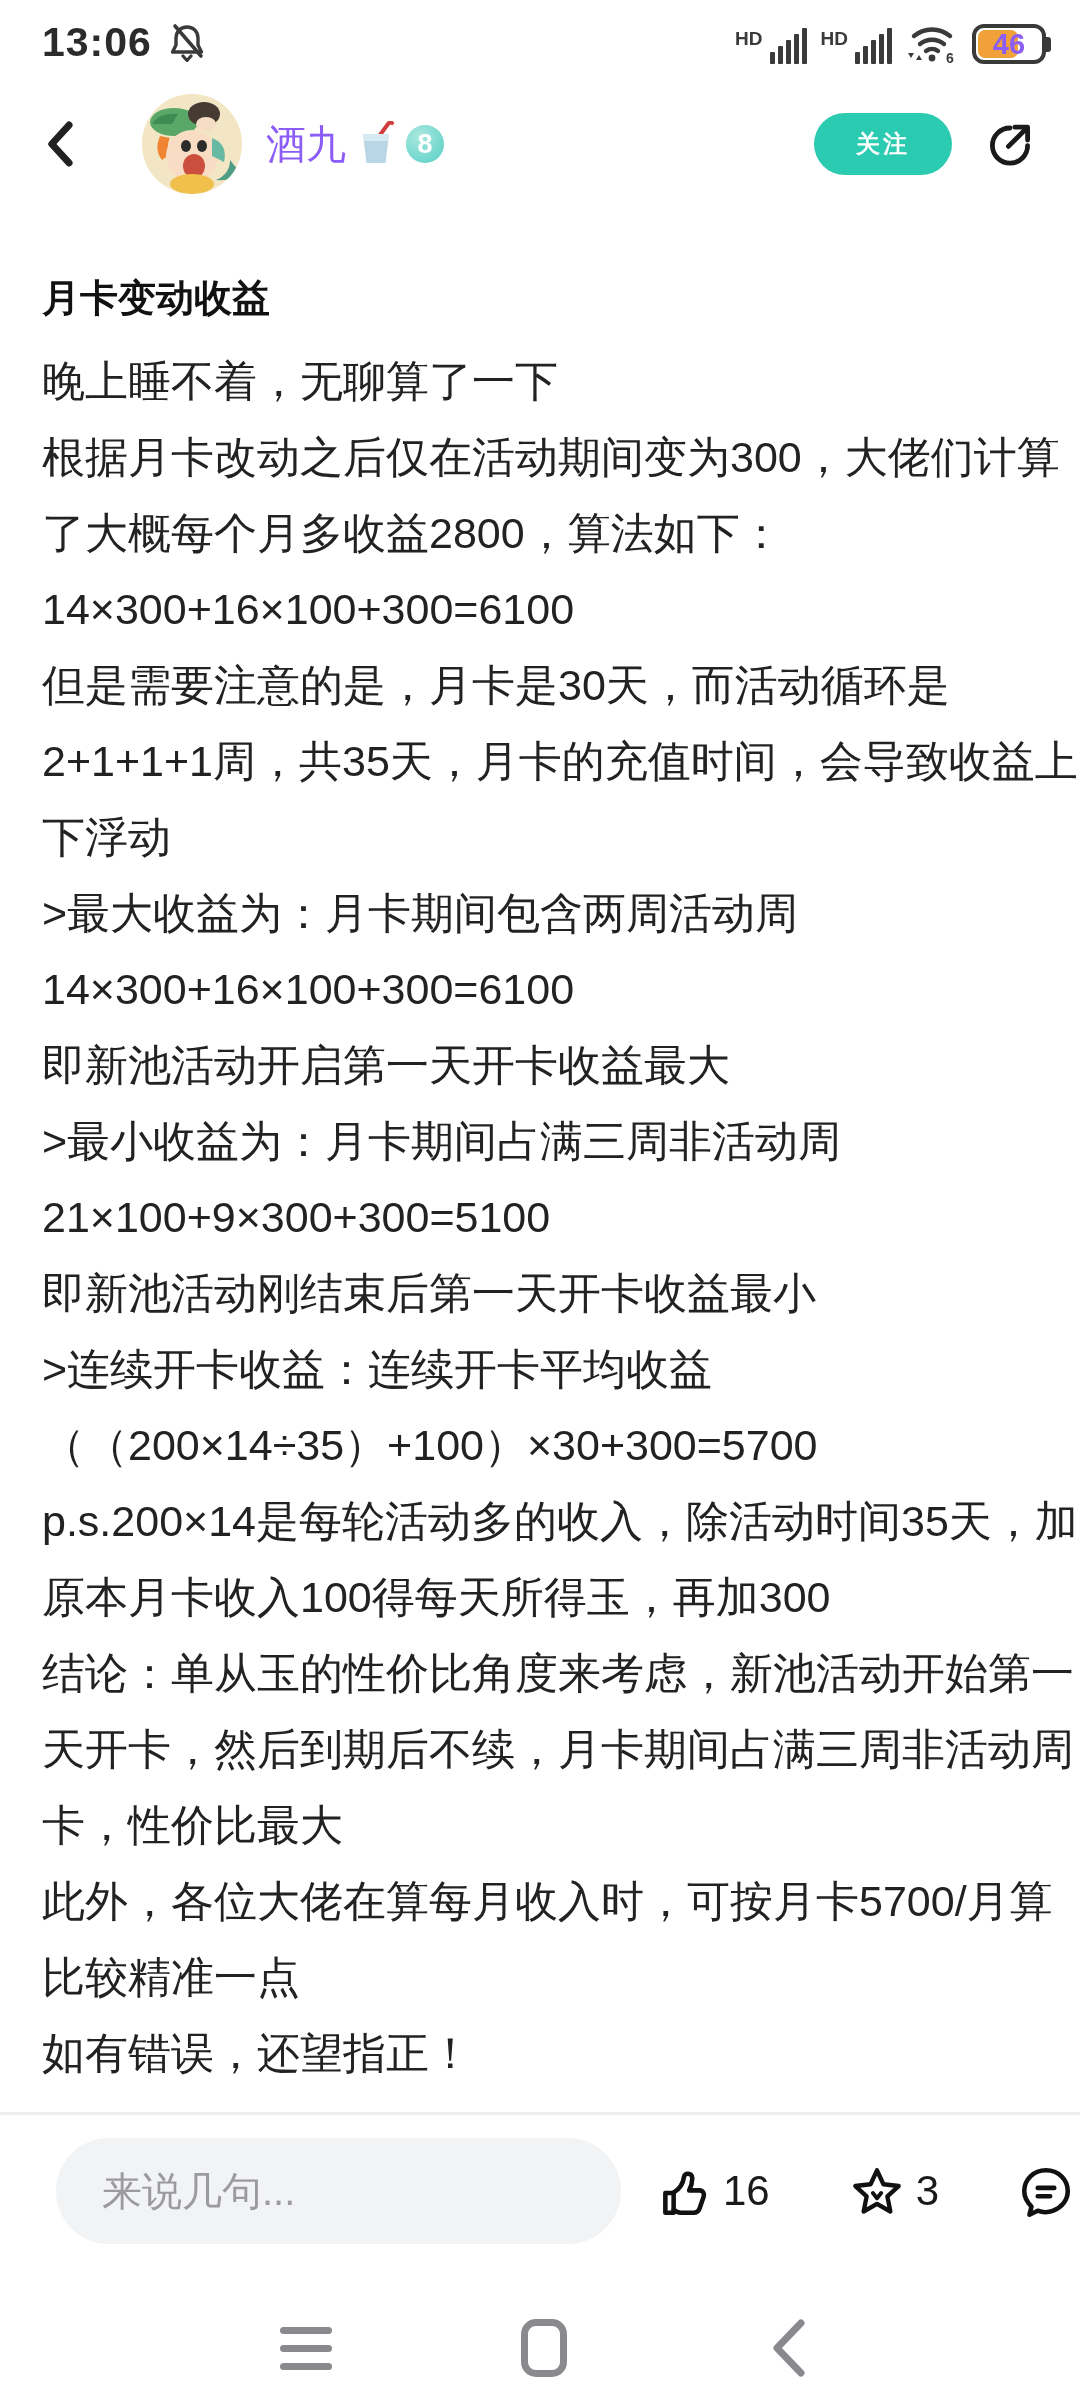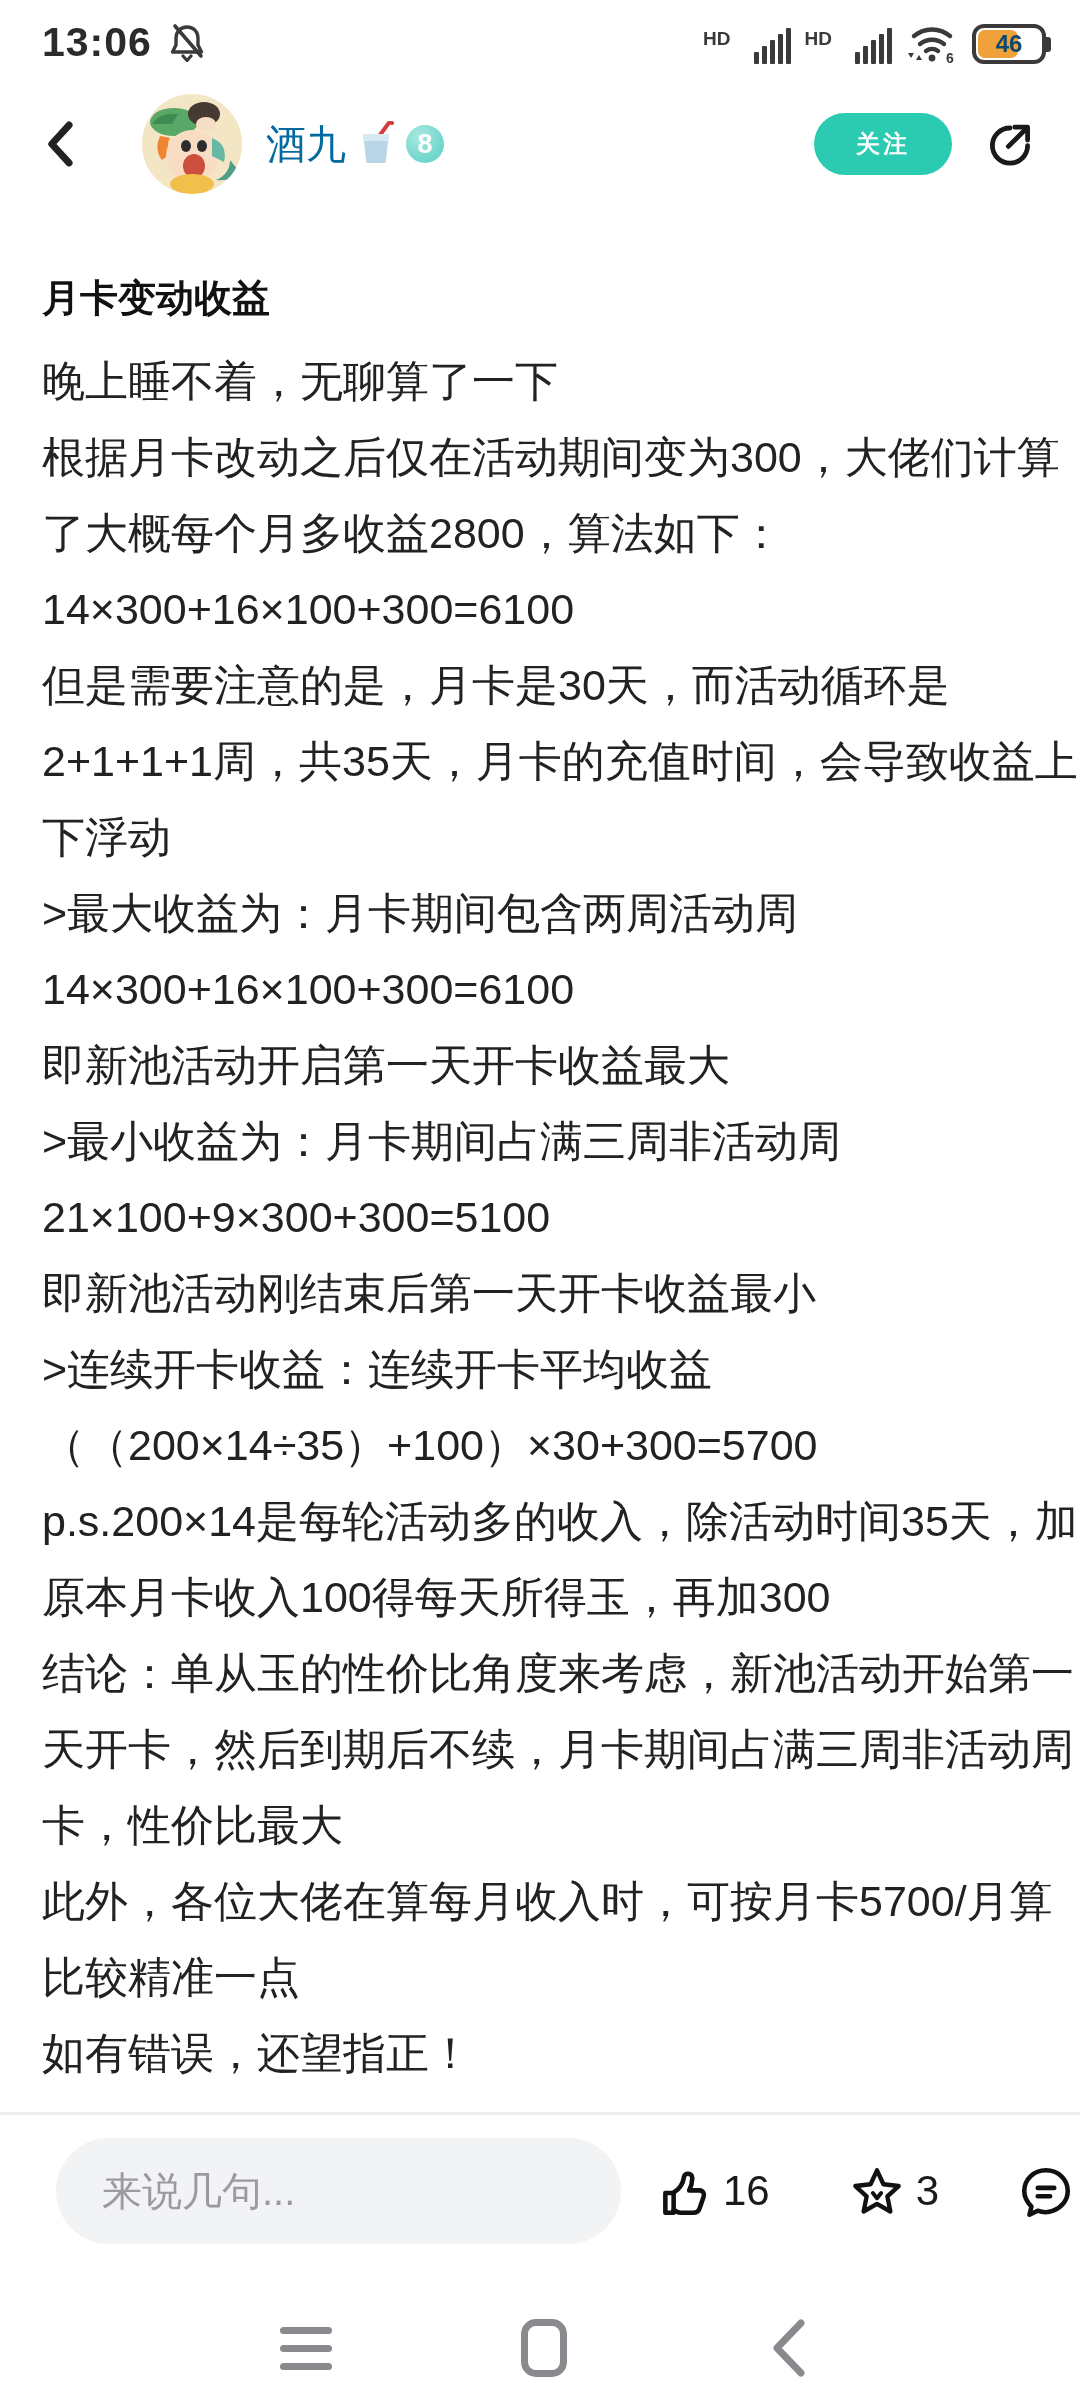--- a/index.html
+++ b/index.html
@@ -5,33 +5,33 @@
   html,body{margin:0;padding:0;background:#e8e8e8;}
   .screen{
     position:relative;width:1080px;height:2400px;margin:0 auto;
     background:#ffffff;overflow:hidden;
     font-family:"Liberation Sans","DejaVu Sans",sans-serif;color:#212121;
   }
   
   .status-bar{position:absolute;top:0;left:0;right:0;height:84px;display:flex;align-items:center;padding:0 34px 0 42px;box-sizing:border-box;}
   .time{font-size:41px;font-weight:600;color:#2b2b2b;letter-spacing:1px;}
   .sb-right{margin-left:auto;display:flex;align-items:flex-end;gap:14px;}
-  .sig{display:flex;align-items:flex-end;gap:20px;}
+  .sig{display:flex;align-items:flex-end;gap:4px;}
   .sig .hd{font-size:19px;font-weight:700;color:#3a3a3a;margin-right:3px;align-self:flex-start;}
   .bars{display:flex;align-items:flex-end;gap:3px;}
   .bars i{display:block;width:5px;background:#3a3a3a;border-radius:1px;}
   .battery{position:relative;width:74px;height:40px;border:4px solid #3a3a3a;border-radius:12px;box-sizing:border-box;background:#fff;}
   .battery:after{content:"";position:absolute;right:-9px;top:9px;width:6px;height:15px;background:#3a3a3a;border-radius:0 3px 3px 0;}
   .battery .fill{position:absolute;left:2px;top:2px;bottom:2px;width:60%;background:#F0A13A;border-radius:7px;}
-  .battery .pct{position:absolute;inset:0;display:flex;align-items:center;justify-content:center;font-size:24px;font-weight:600;color:#0c4a6e;}
+  .battery .pct{position:absolute;inset:0;display:flex;align-items:center;justify-content:center;font-size:29px;font-weight:600;color:#8b5cf6;}
   
   .header{position:absolute;top:88px;left:0;right:0;height:112px;display:flex;align-items:center;padding:0 40px;box-sizing:border-box;}
   .avatar{width:100px;height:100px;border-radius:50%;overflow:hidden;margin-left:62px;flex:none;background:#f6e7c8;}
   .user{display:flex;align-items:center;margin-left:24px;gap:12px;}
-  .username{font-size:40px;font-weight:500;color:#0369a1;}
+  .username{font-size:40px;font-weight:500;color:#8b5cf6;}
   .level-badge{width:38px;height:38px;border-radius:50%;background:radial-gradient(circle at 35% 30%,#a9e8e0,#57cfc4);color:#fff;font-size:27px;font-weight:700;display:flex;align-items:center;justify-content:center;}
   .follow-btn{margin-left:auto;width:138px;height:62px;border-radius:31px;background:#2BCBB1;border:none;color:#fff;font-size:24px;font-weight:700;letter-spacing:3px;display:flex;align-items:center;justify-content:center;font-family:inherit;}
   .share-btn{margin-left:28px;width:60px;height:60px;display:flex;align-items:center;justify-content:center;background:none;border:none;}
   
   .post{position:absolute;top:267px;left:42px;right:42px;}
   .post-title{font-size:38px;font-weight:700;line-height:62px;color:#111;}
   .post-lines{margin-top:14px;}
   .post-line{height:76px;line-height:76px;font-size:43px;color:#222;white-space:nowrap;}
   
   .divider{position:absolute;top:2112px;left:0;right:0;height:3px;background:#eeeeee;}

